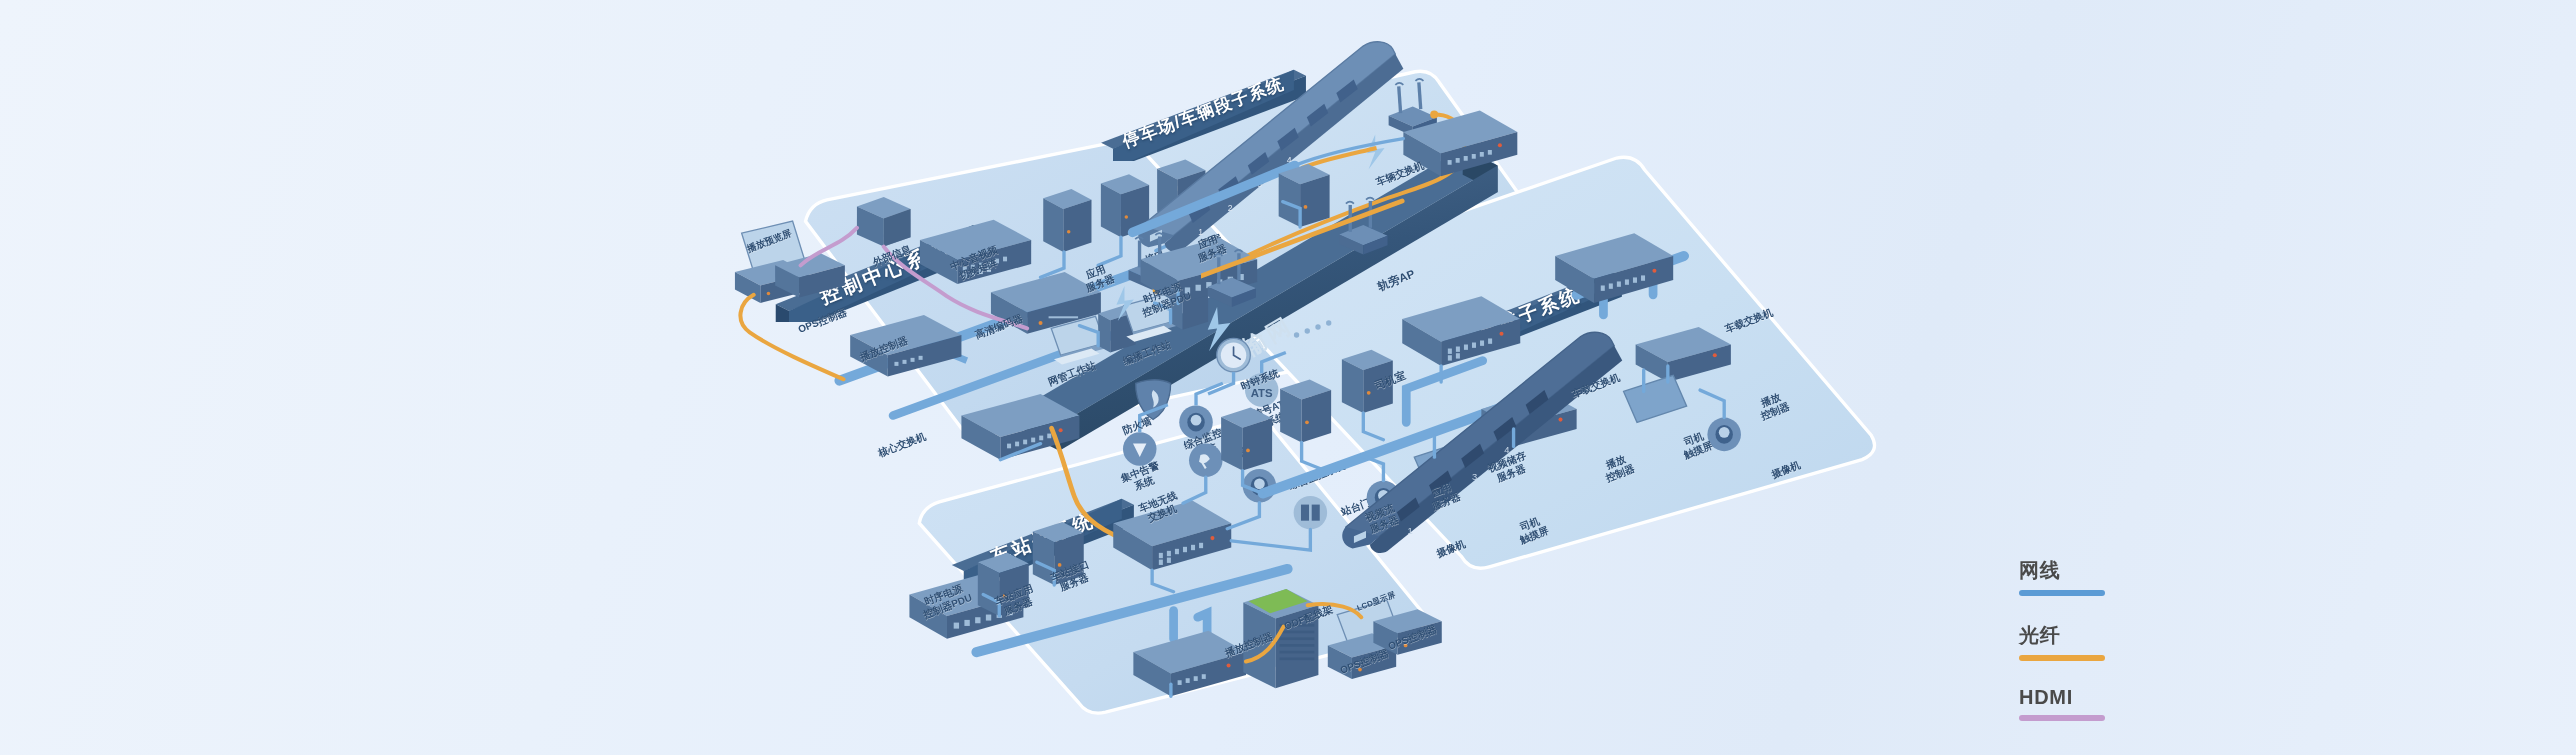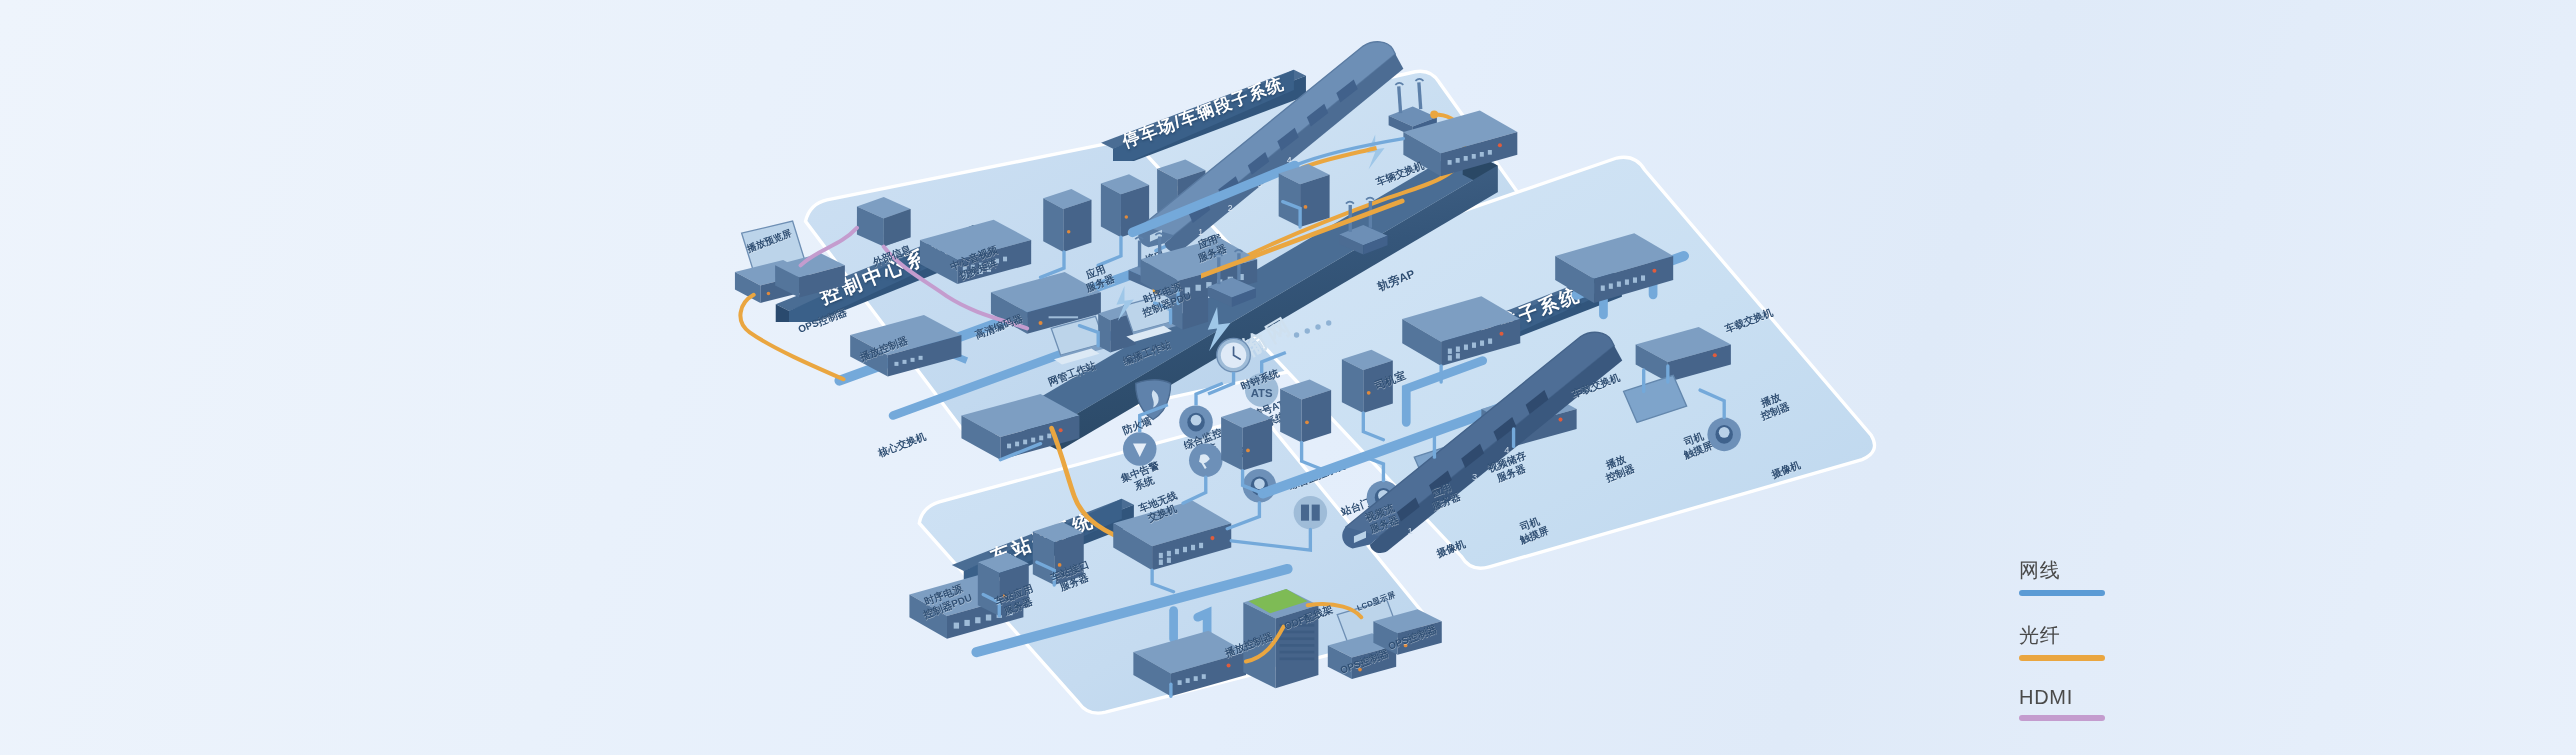--- a/index.html
+++ b/index.html
@@ -23,21 +23,21 @@
     line-height:1.15;
     white-space:pre-line;
     text-align:center;
     text-shadow:0 0.7px 0 rgba(255,255,255,.45);
     pointer-events:none;
   }
 
   
   #legend{position:absolute;left:2019px;top:557px;}
   .leg-item{margin-bottom:25.5px;}
-  .leg-text{font-size:20px;color:#4a4a4a;font-weight:normal;margin-bottom:6px;letter-spacing:0.7px;}
+  .leg-text{font-size:20px;color:#4a4a4a;font-weight:bold;margin-bottom:6px;letter-spacing:0.7px;}
   .leg-bar{width:86px;height:6px;border-radius:4px;}
 </style>
 </head>
 <body>
 
 <div id="stage">
 
   <div class="abs" style="left:725px;top:134px;width:671px;height:376px;">
     <svg width="671" height="376" viewBox="0 0 1000 560">
       <defs>

